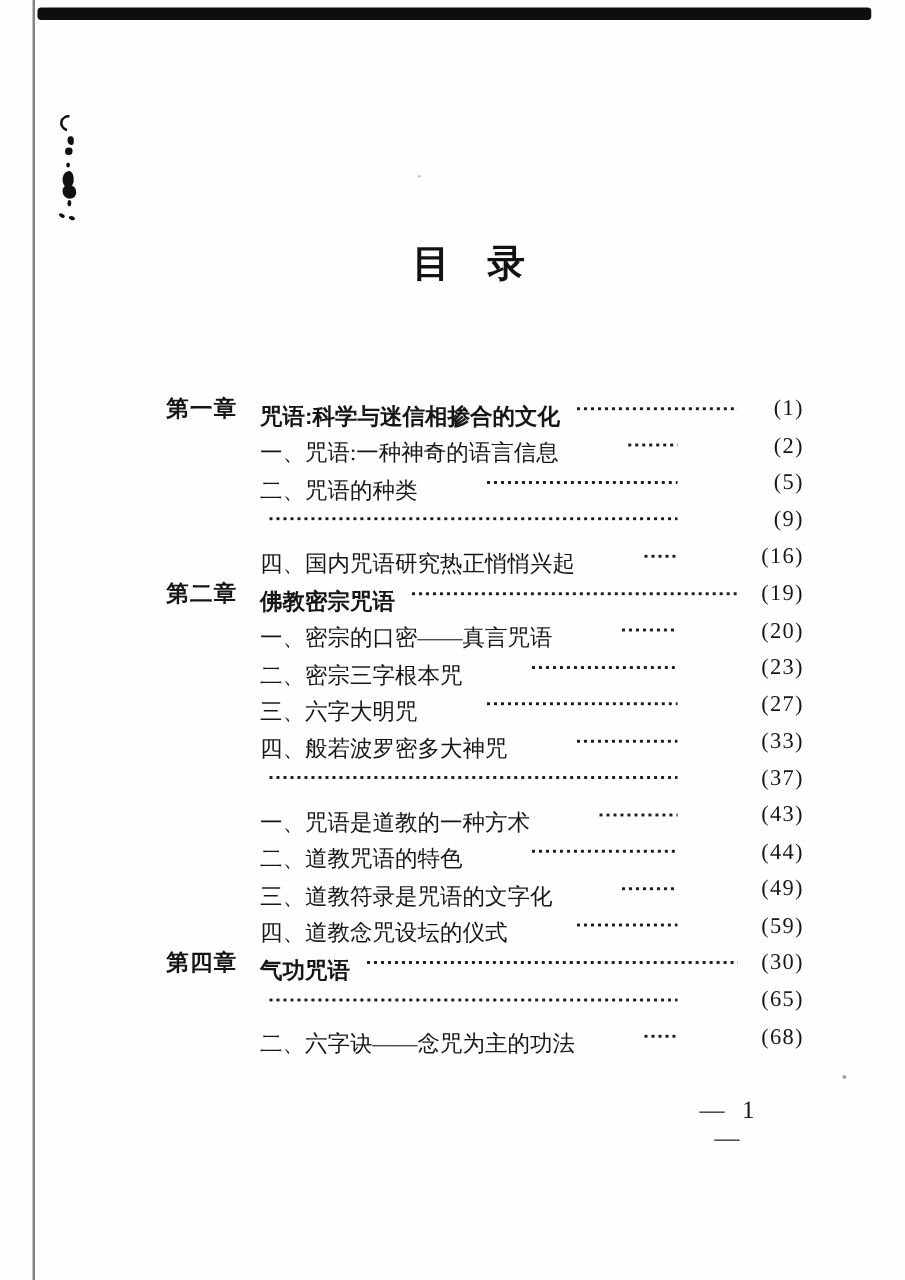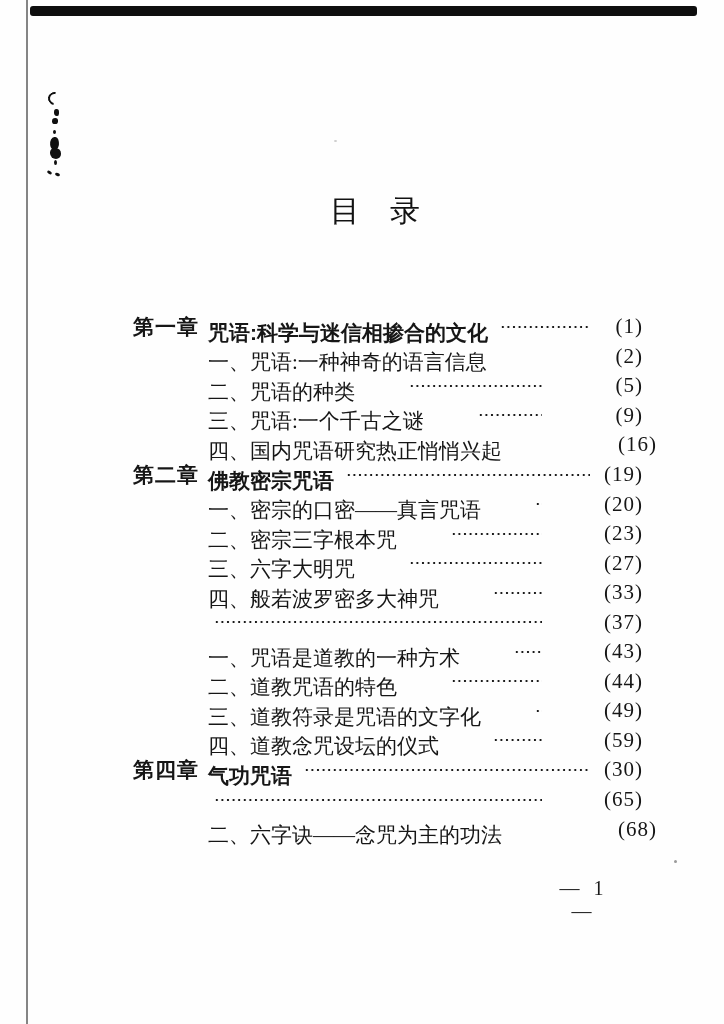--- a/index.html
+++ b/index.html
@@ -21,27 +21,27 @@
   .ink-f{left:50px;top:148px;width:11px;height:11px;border-radius:45% 55% 50% 60%;}
   .ink-g{left:54px;top:160px;width:3px;height:5px;border-radius:50%;}
   .ink-h{left:47px;top:171px;width:5px;height:3px;border-radius:50%;transform:rotate(30deg);}
   .ink-i{left:55px;top:173px;width:5px;height:3px;border-radius:50%;transform:rotate(20deg);}
   .speck-1{position:absolute;left:674px;top:860px;width:3px;height:3px;background:#9a9a9a;border-radius:50%;}
   .speck-2{position:absolute;left:334px;top:140px;width:3px;height:2px;background:#cdcdcd;border-radius:50%;}
 
   
   .page-title{
     position:absolute;left:330px;top:191px;
-    font-size:30px;font-weight:400;white-space:pre;
+    font-size:30px;font-weight:700;white-space:pre;
     font-family:"Liberation Sans","DejaVu Sans",sans-serif;
     color:#121212;
   }
 
   
-  .toc{position:absolute;left:133px;top:312px;width:510px;font-size:21px;}
+  .toc{position:absolute;left:133px;top:312px;width:510px;font-size:18px;}
   .row{display:flex;align-items:center;height:29.55px;white-space:nowrap;}
   .row .label{
     flex:0 0 75px;font-weight:700;letter-spacing:1px;
     font-family:"Liberation Sans","DejaVu Sans",sans-serif;
   }
   .row.chapter .t{font-weight:700;font-family:"Liberation Sans","DejaVu Sans",sans-serif;}
   .row.sub{padding-left:75px;gap:48px;}
   .t{flex:0 0 auto;margin-top:12px;}
   .leader{
     flex:1 1 auto;align-self:stretch;margin:0 9px 0 6px;
@@ -89,21 +89,20 @@
     <span class="t">一、咒语:一种神奇的语言信息</span>
     <span class="leader"></span>
     <span class="pg">(2)</span>
   </div>
   <div class="row sub">
     <span class="t">二、咒语的种类</span>
     <span class="leader"></span>
     <span class="pg">(5)</span>
   </div>
   <div class="row sub">
-    <span class="t">三、咒语:一个千古之谜</span>
     <span class="leader"></span>
     <span class="pg">(9)</span>
   </div>
   <div class="row sub">
     <span class="t">四、国内咒语研究热正悄悄兴起</span>
     <span class="leader"></span>
     <span class="pg">(16)</span>
   </div>
 
   <div class="row chapter">

